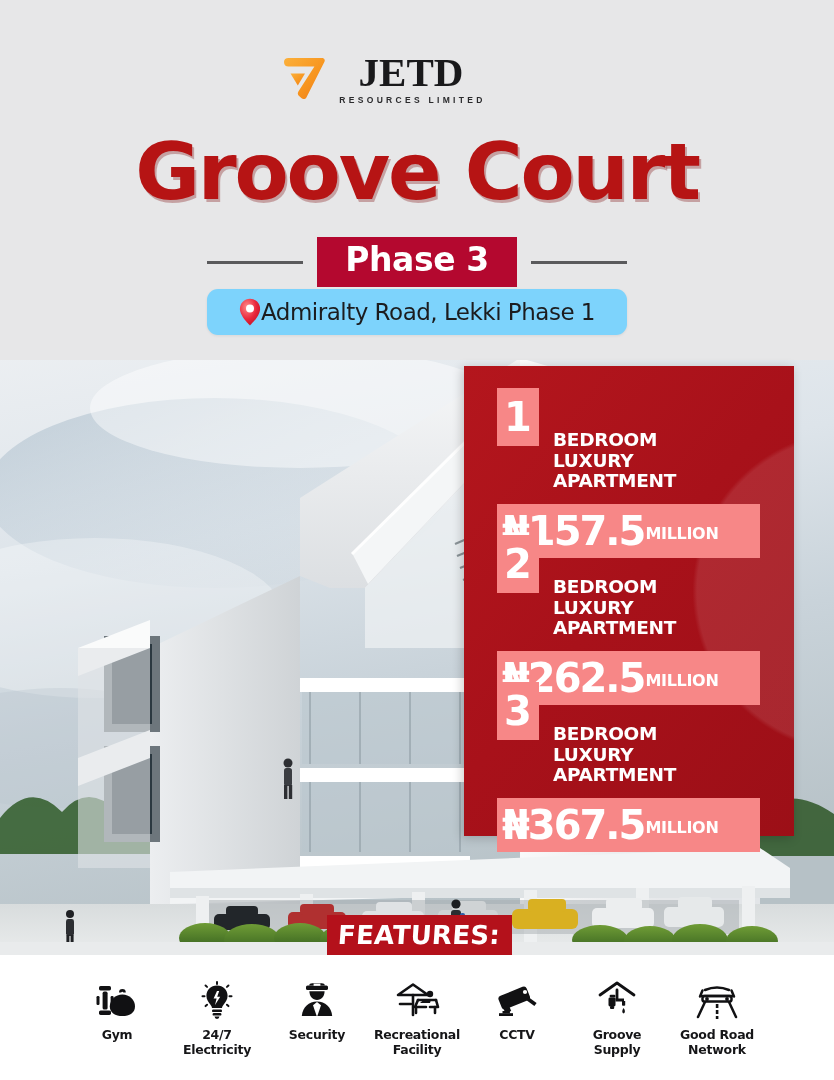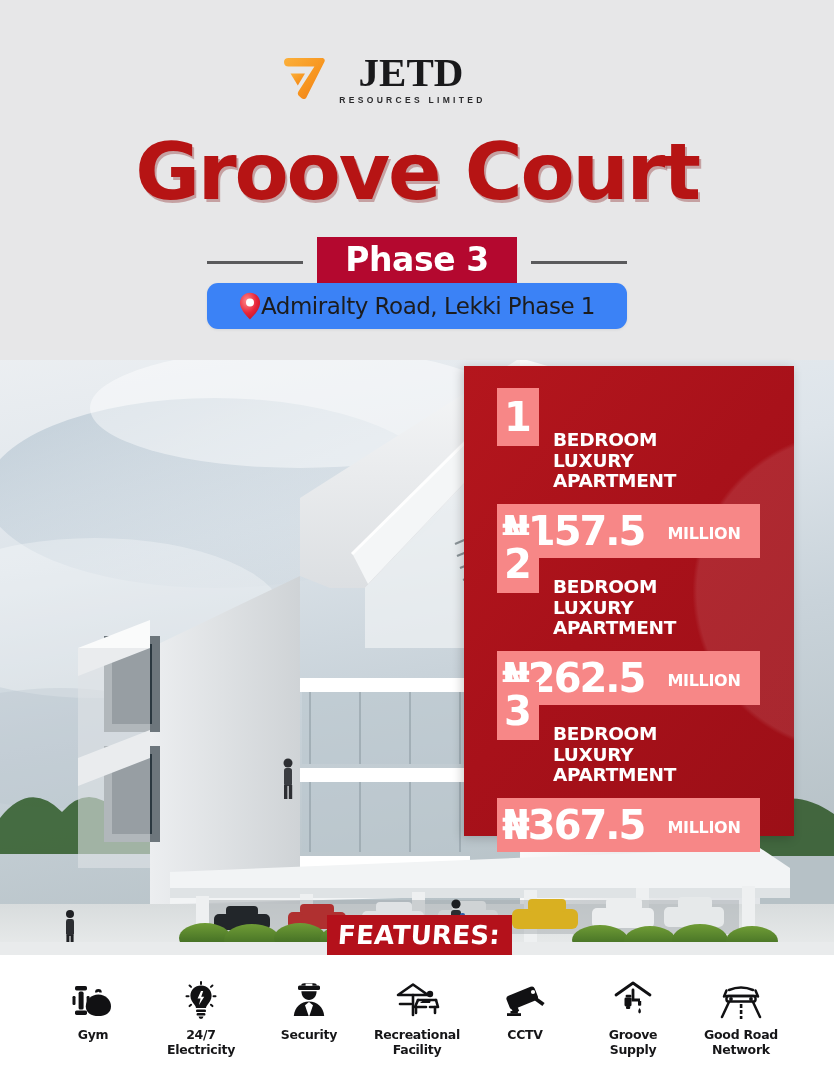--- a/index.html
+++ b/index.html
@@ -105,24 +105,24 @@
     font-weight: 700;
     font-size: 33px;
     letter-spacing: -0.4px;
     padding: 6px 28px 9px 28px;
     line-height: 1.05;
   }
 
   
   .address-pill {
     position: absolute;
-    left: 207px; top: 283px;
+    left: 207px; top: 289px;
     width: 420px;
     height: 46px;
-    background: #3b82f6;
+    background: #7dd3fc;
     border-radius: 11px;
     display: flex;
     align-items: center;
     justify-content: center;
     gap: 0;
     box-shadow: 0 1px 3px rgba(0,0,0,0.07);
   }
   .pin-icon { width: 22px; height: 28px; display:block; margin-top:-1px;}
   .address-text {
     font-family: "DejaVu Sans", sans-serif;
@@ -184,21 +184,21 @@
     white-space: pre-line;
     margin-top: 41px;
   }
   .price-bar {
     margin-top: 12px;
     width: 263px;
     height: 54px;
     background: #f78787;
     display: flex;
     align-items: center;
-    gap: 23px;
+    gap: 1px;
     padding-left: 5px;
     box-sizing: border-box;
   }
   .price-amount {
     font-family: "DejaVu Sans", sans-serif;
     font-weight: 700;
     font-size: 40px;
     letter-spacing: -2px;
     color: #ffffff;
     line-height: 1;
@@ -239,21 +239,21 @@
     left: 0; top: 955px;
     width: 834px;
     height: 125px;
     background: #ffffff;
     z-index: 25;
     display: flex;
     align-items: flex-start;
     justify-content: center;
     padding-top: 22px;
     box-sizing: border-box;
-    gap: 12px;
+    gap: 4px;
   }
   .feature {
     width: 96px;
     display: flex;
     flex-direction: column;
     align-items: center;
     gap: 9px;
   }
   .feature-ico { height: 42px; display: flex; align-items: flex-end; }
   .feature-ico svg { display: block; }

